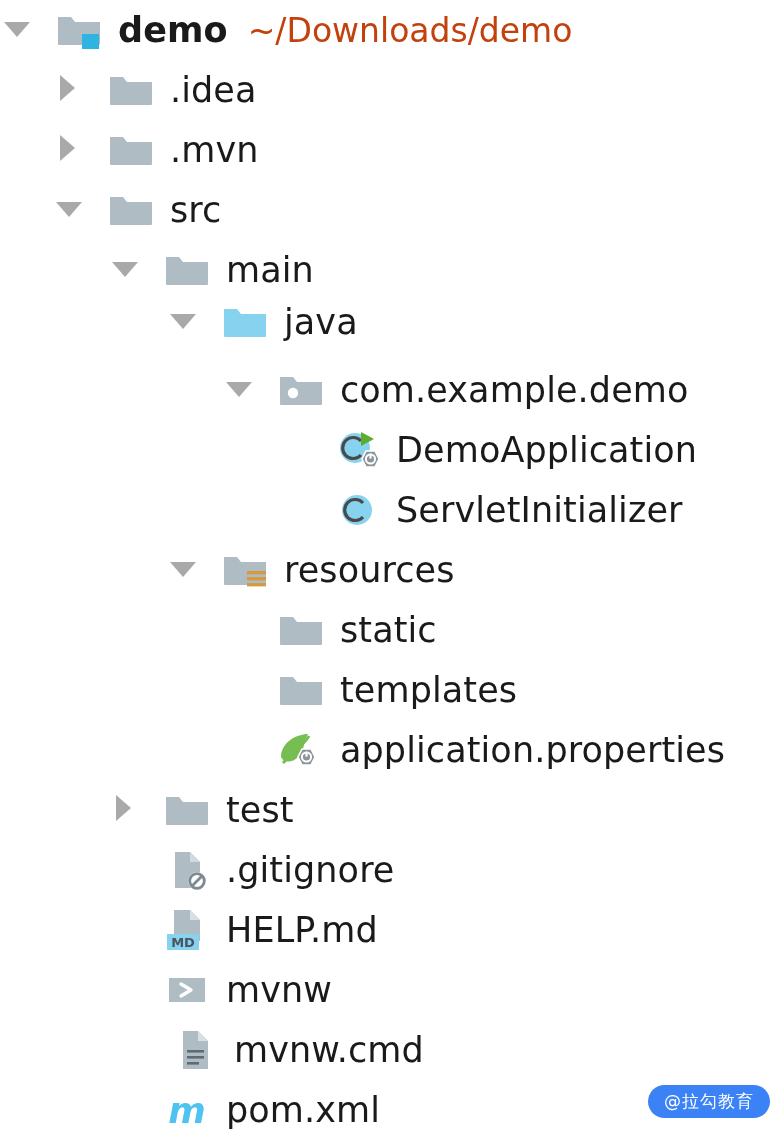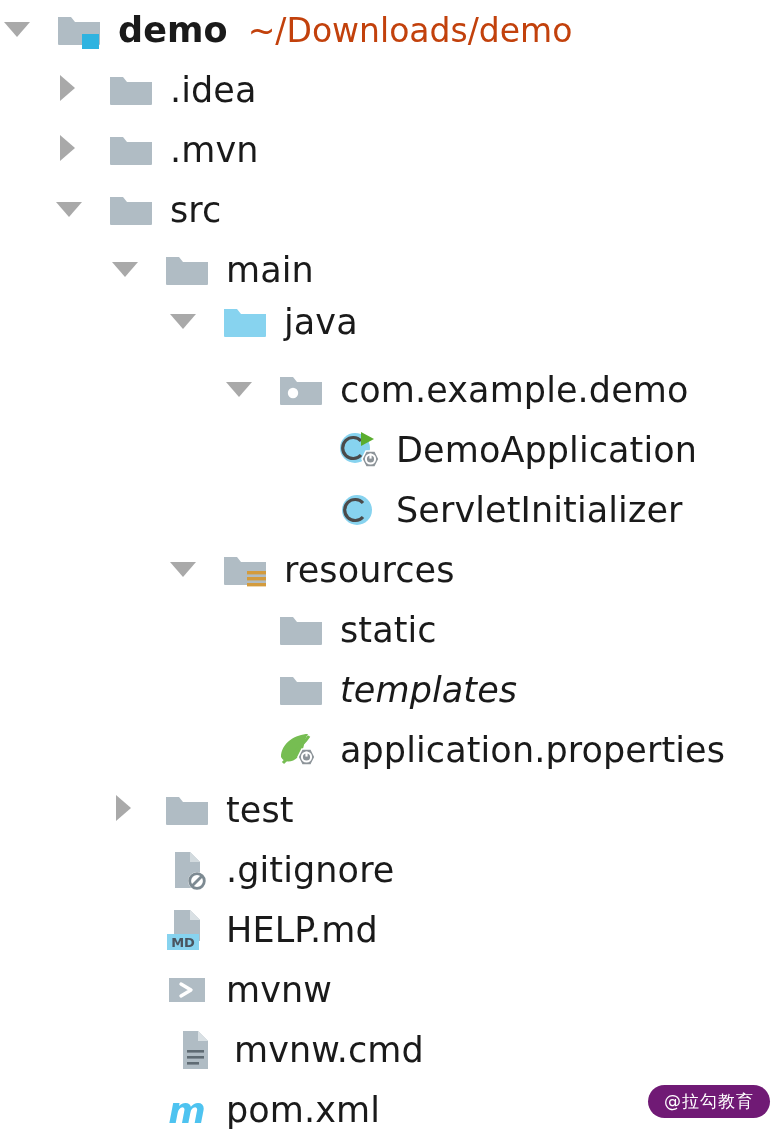--- a/index.html
+++ b/index.html
@@ -83,21 +83,21 @@
     color: #c2410c;
     margin-left: 20px;
     line-height: 1;
   }
 
   
   #watermark {
     position: absolute;
     right: 12px;
     bottom: 14px;
-    background: #701a75;
+    background: #3b82f6;
     color: #ffffff;
     border-radius: 18px;
     font-size: 17px;
     padding: 8px 16px;
     letter-spacing: 1px;
     line-height: 1;
   }
 </style>
 </head>
 <body>
@@ -207,21 +207,21 @@
     </div>
     <div class="tree-row" style="top: 600px; left: 222px;">
       <span class="twisty none"></span>
       <span class="icon">
         <svg viewBox="0 0 46 46" xmlns="http://www.w3.org/2000/svg">
           <path d="M2 10 h13 l4 5 h25 v22 a1 1 0 0 1 -1 1 h-40 a1 1 0 0 1 -1 -1 z" fill="#b0bcc4"></path>
         </svg>
       </span>
       <span class="label">static</span>
     </div>
-    <div class="tree-row" style="top: 660px; left: 222px; font-style: italic;">
+    <div class="tree-row" style="top: 660px; left: 222px;">
       <span class="twisty none"></span>
       <span class="icon">
         <svg viewBox="0 0 46 46" xmlns="http://www.w3.org/2000/svg">
           <path d="M2 10 h13 l4 5 h25 v22 a1 1 0 0 1 -1 1 h-40 a1 1 0 0 1 -1 -1 z" fill="#b0bcc4"></path>
         </svg>
       </span>
       <span class="label">templates</span>
     </div>
     <div class="tree-row" style="top: 720px; left: 222px;">
       <span class="twisty none"></span>

